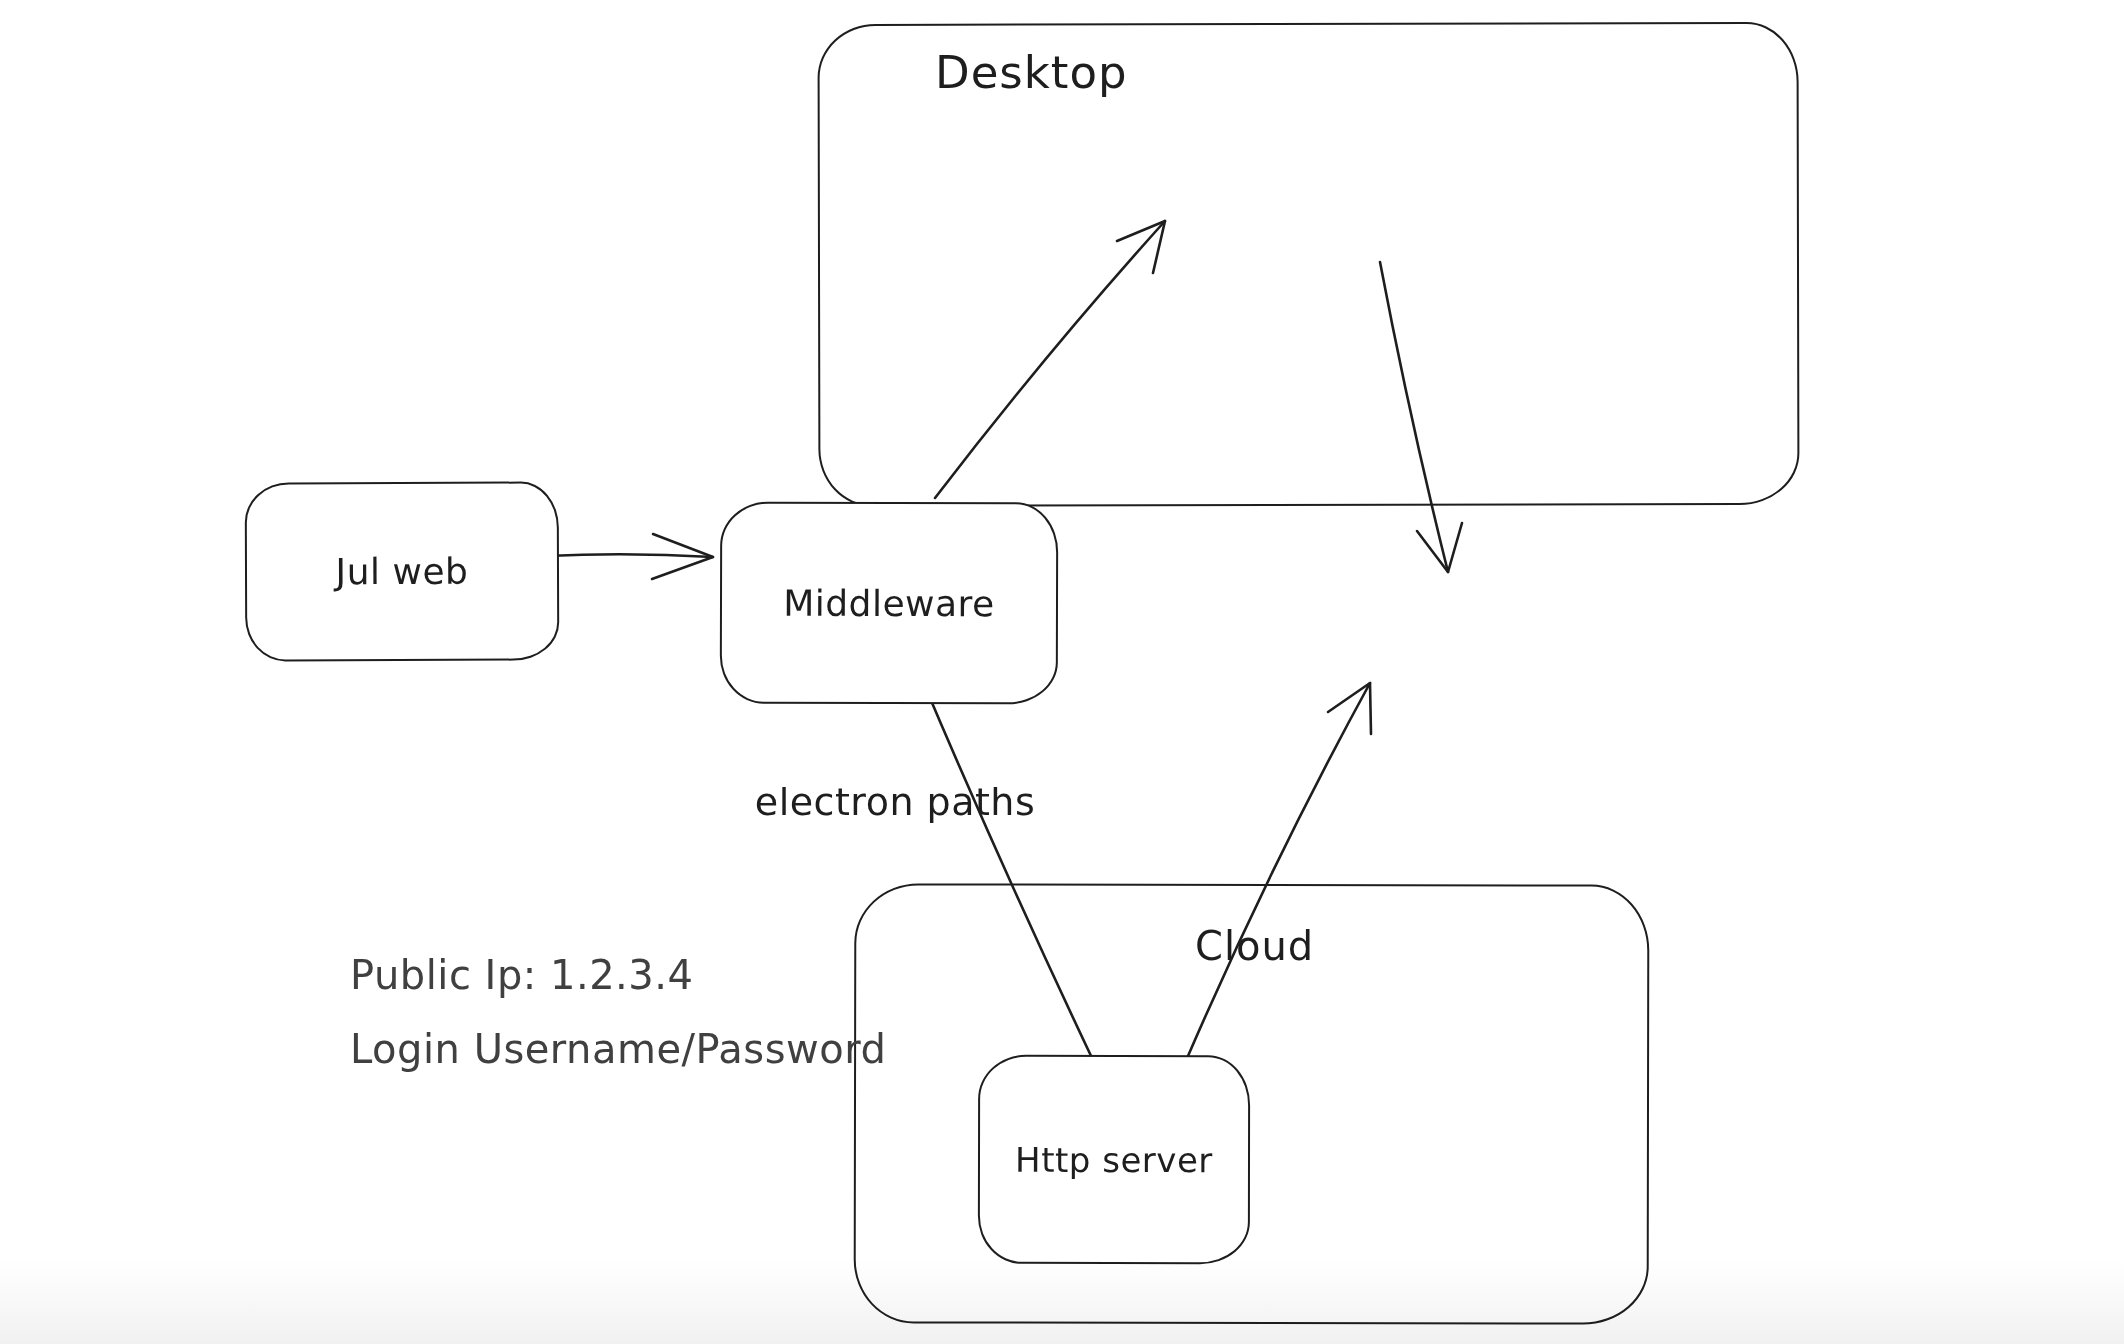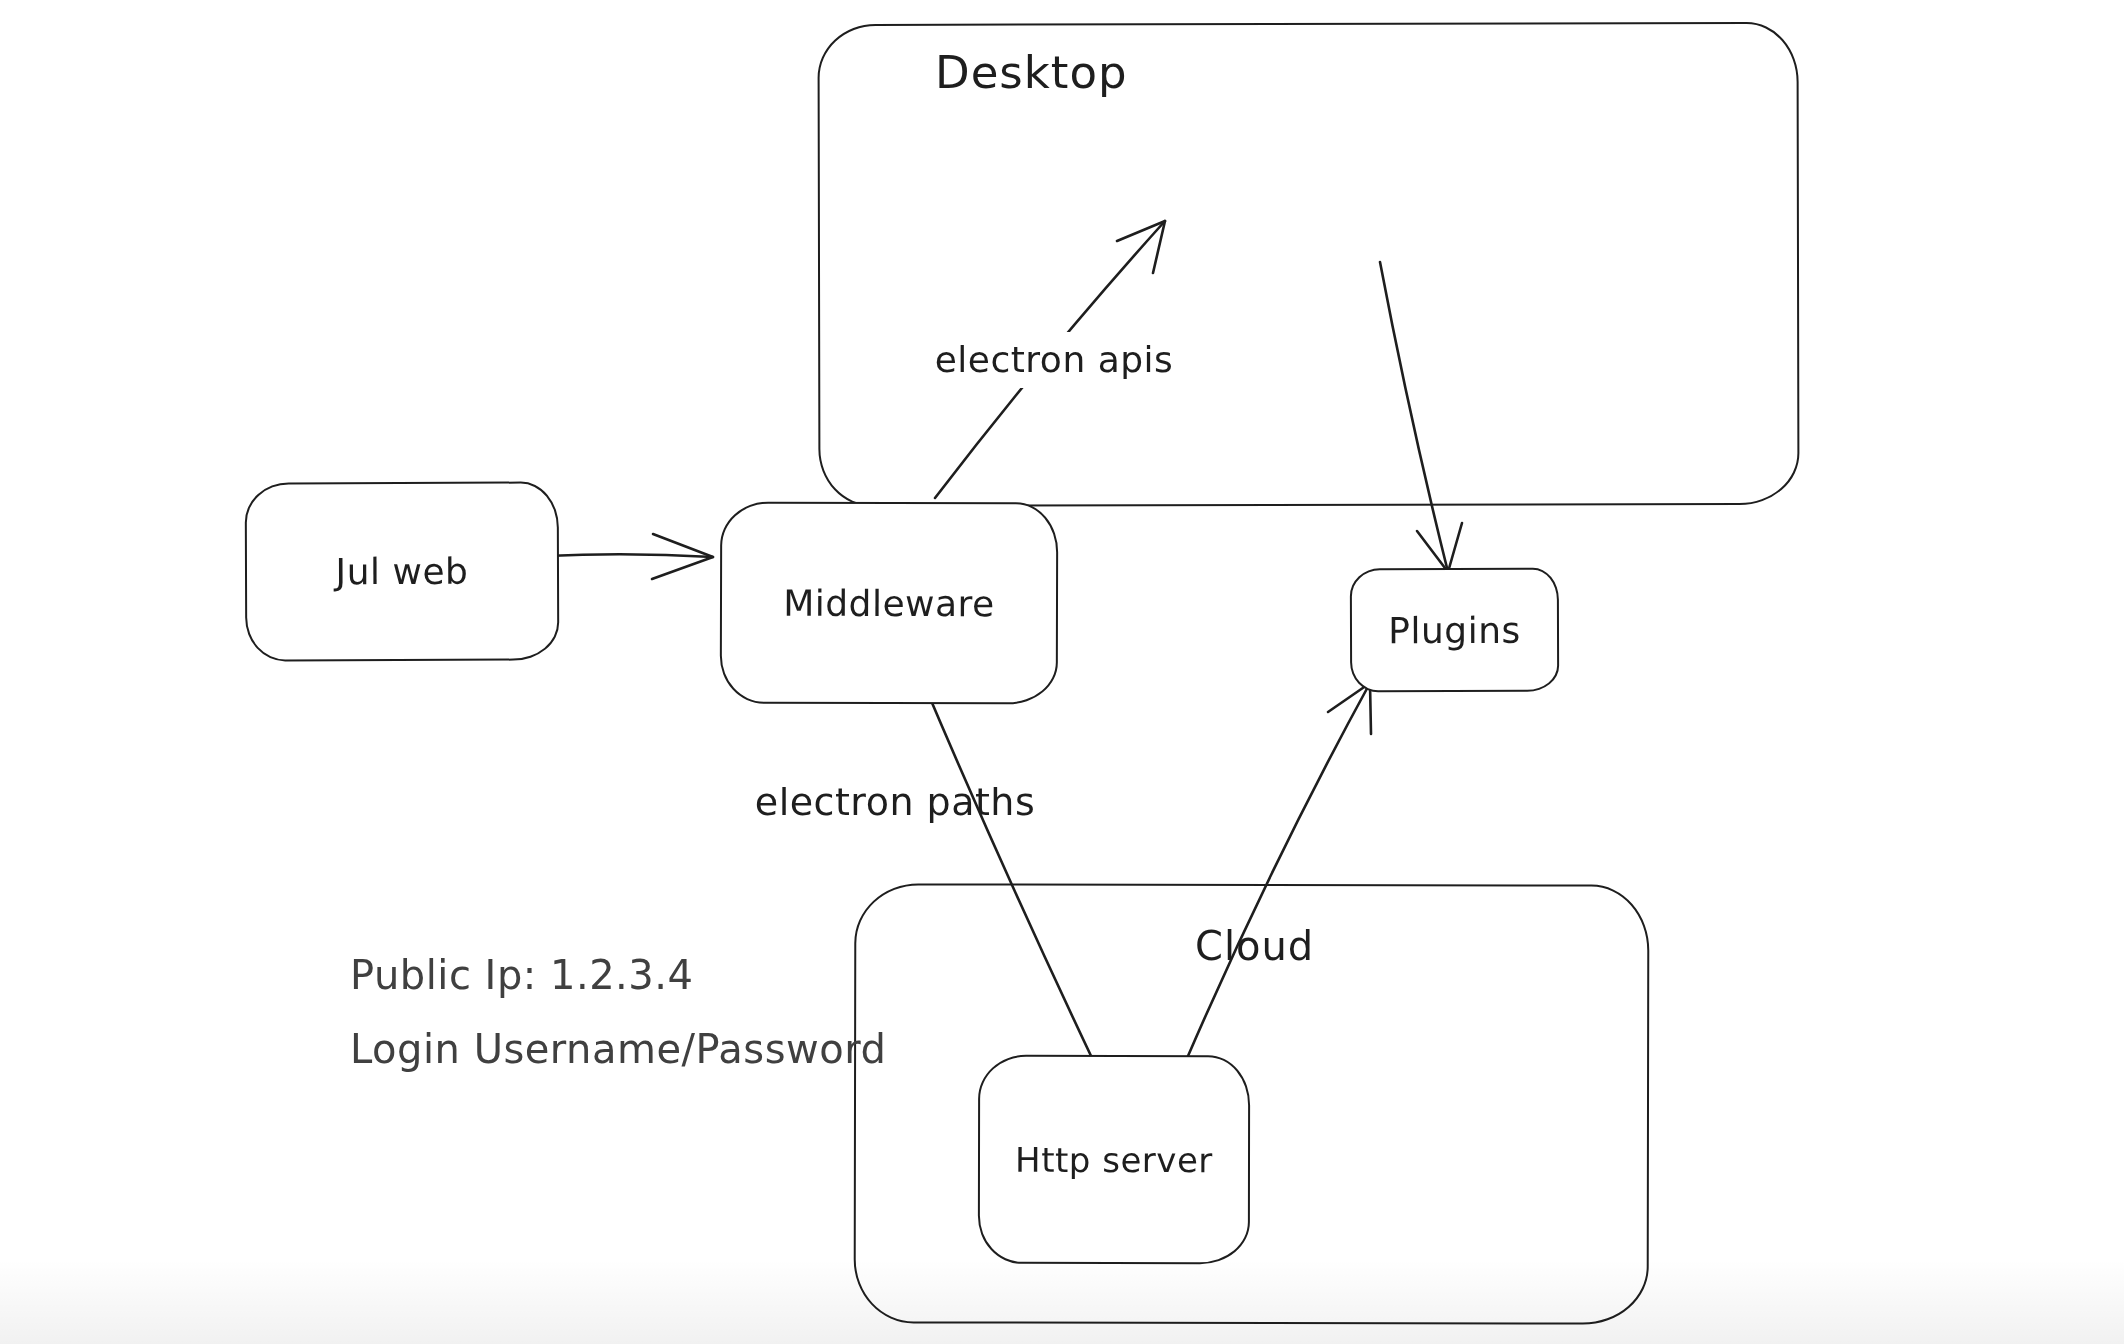--- a/index.html
+++ b/index.html
@@ -191,29 +191,25 @@
 
   <div class="node jan-web">
     <span class="node-label">Jul web</span>
   </div>
 
   <div class="node middleware">
     <span class="node-label">Middleware</span>
   </div>
 
 
-  <div class="node plugins">
-    <span class="node-label">Plugins</span>
-  </div>
 
   <div class="node http-server">
     <span class="node-label">Http server</span>
   </div>
 
-  <div class="edge-label electron-apis">electron apis</div>
 
   <div class="annotation">
     <div>Public Ip: 1.2.3.4</div>
     <div>Login Username/Password</div>
   </div>
 
   <div class="bottom-fade"></div>
 </div>
 
 </body></html>

